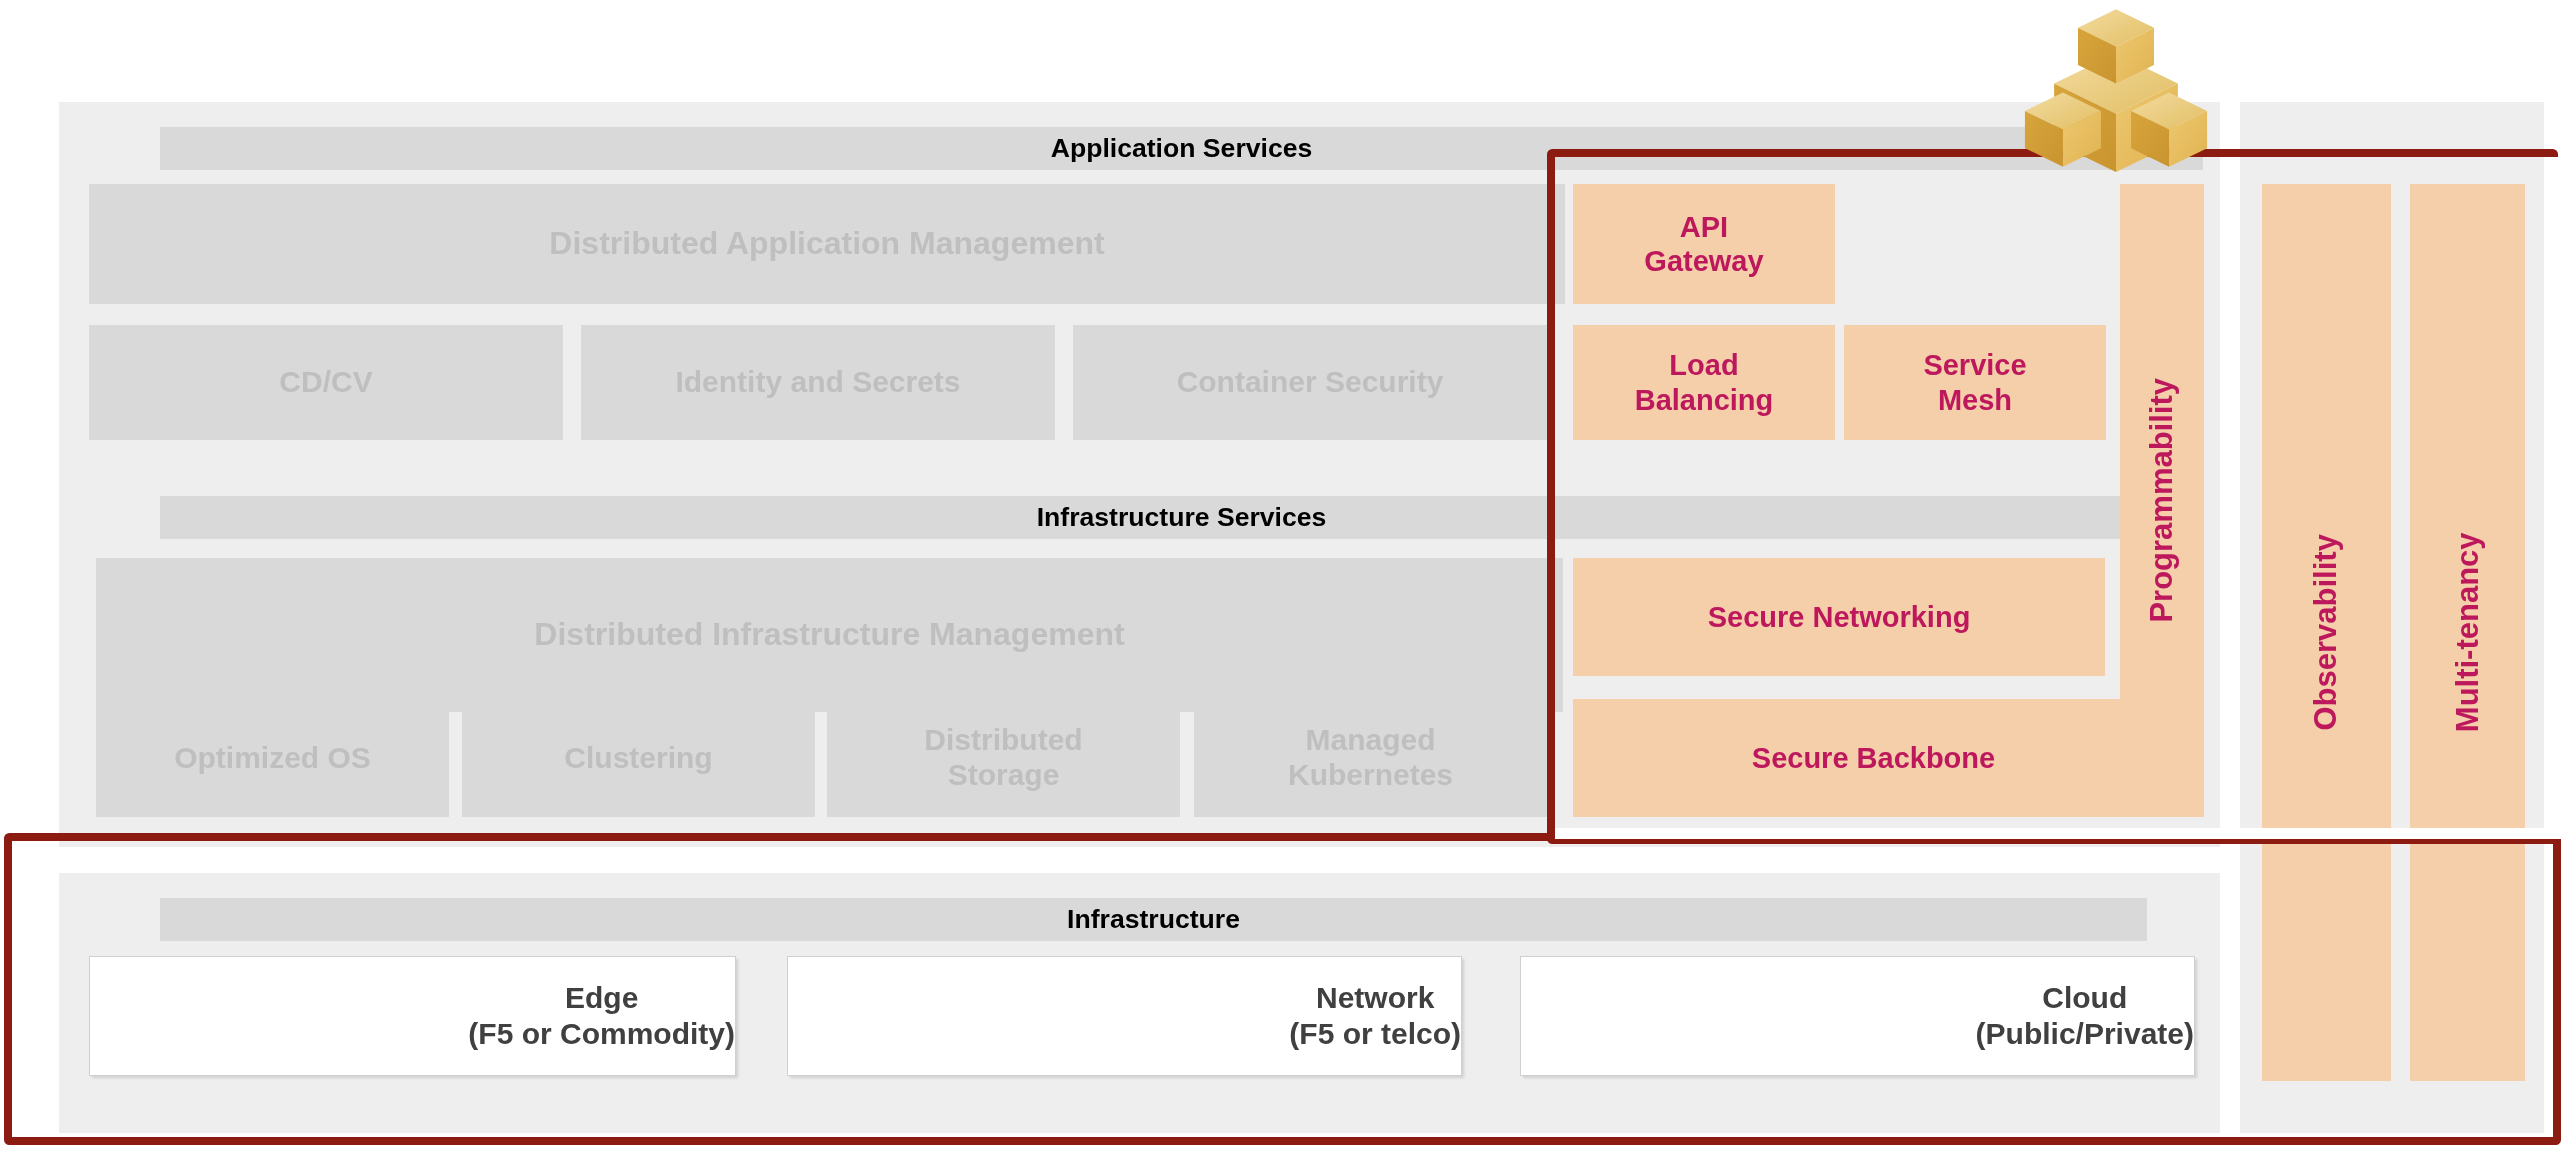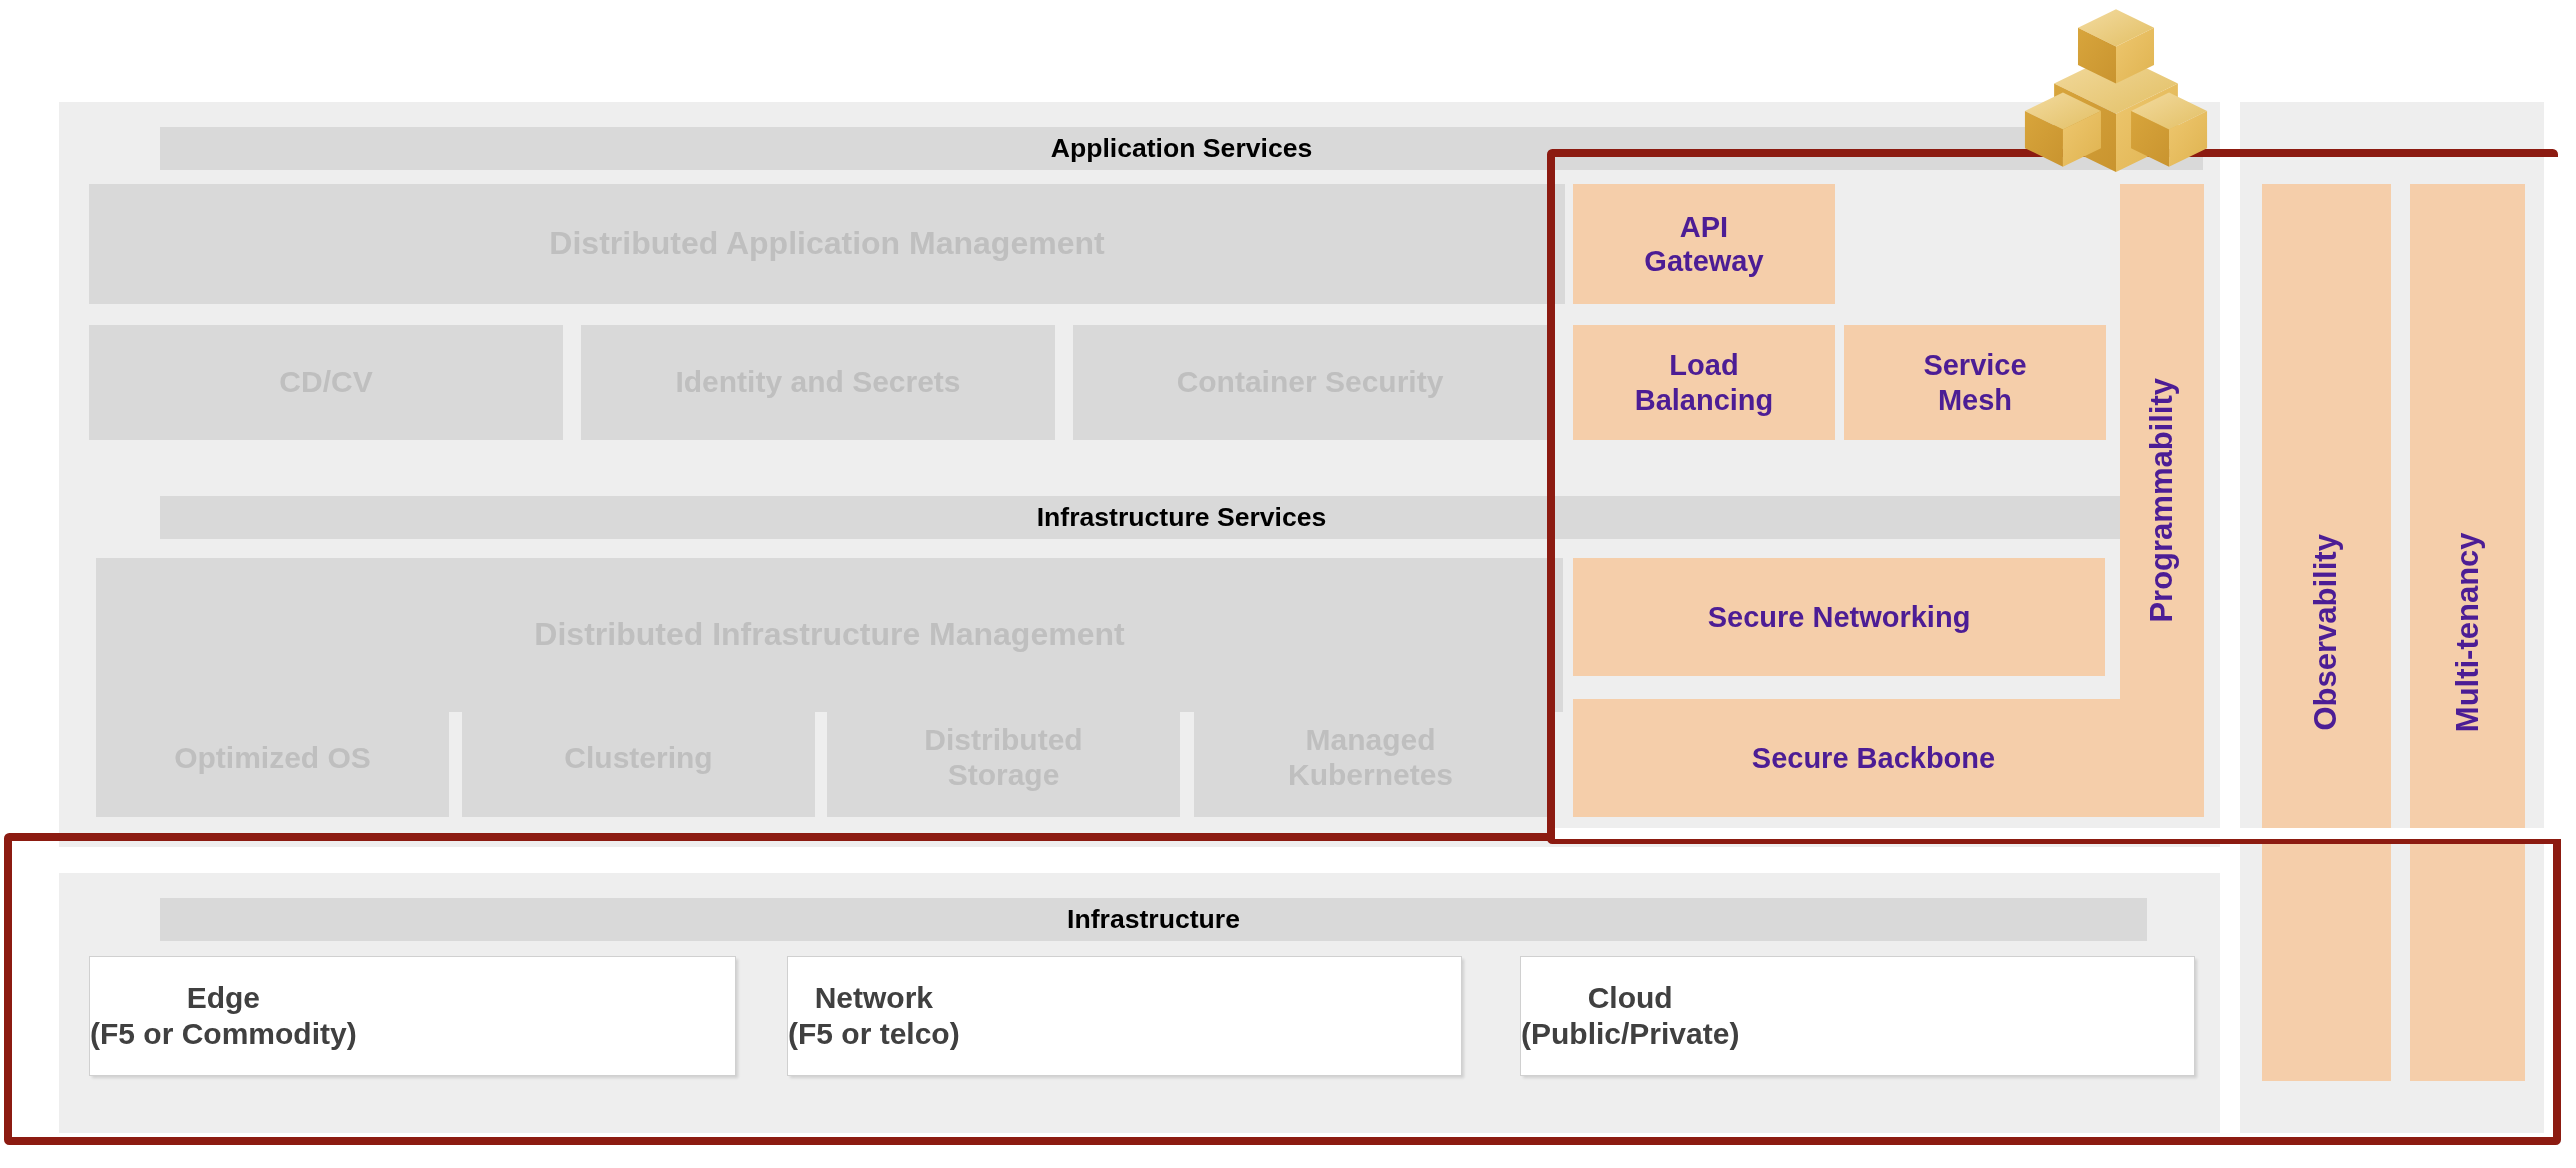--- a/index.html
+++ b/index.html
@@ -48,21 +48,21 @@
     align-items: center;
     justify-content: center;
     text-align: center;
     line-height: 1.16;
   }
 
   
   .orange-box {
     position: absolute;
     background: #f5ceaa;
-    color: #4c1d95;
+    color: #be185d;
     font-weight: bold;
     font-size: 29px;
     display: flex;
     align-items: center;
     justify-content: center;
     text-align: center;
     line-height: 1.18;
   }
   .orange-box.vertical {
     font-size: 31px;
@@ -77,21 +77,21 @@
   .white-box {
     position: absolute;
     background: #ffffff;
     border: 1.8px solid #d0d0d0;
     box-shadow: 2.7px 2.7px 2.7px rgba(0,0,0,0.13);
     color: #404040;
     font-weight: bold;
     font-size: 30px;
     display: flex;
     align-items: center;
-    justify-content: flex-start;
+    justify-content: flex-end;
     text-align: center;
     line-height: 1.2;
     box-sizing: border-box;
   }
 
   
   .red-outline {
     position: absolute;
     border: 8px solid #8c1b11;
     box-sizing: border-box;

